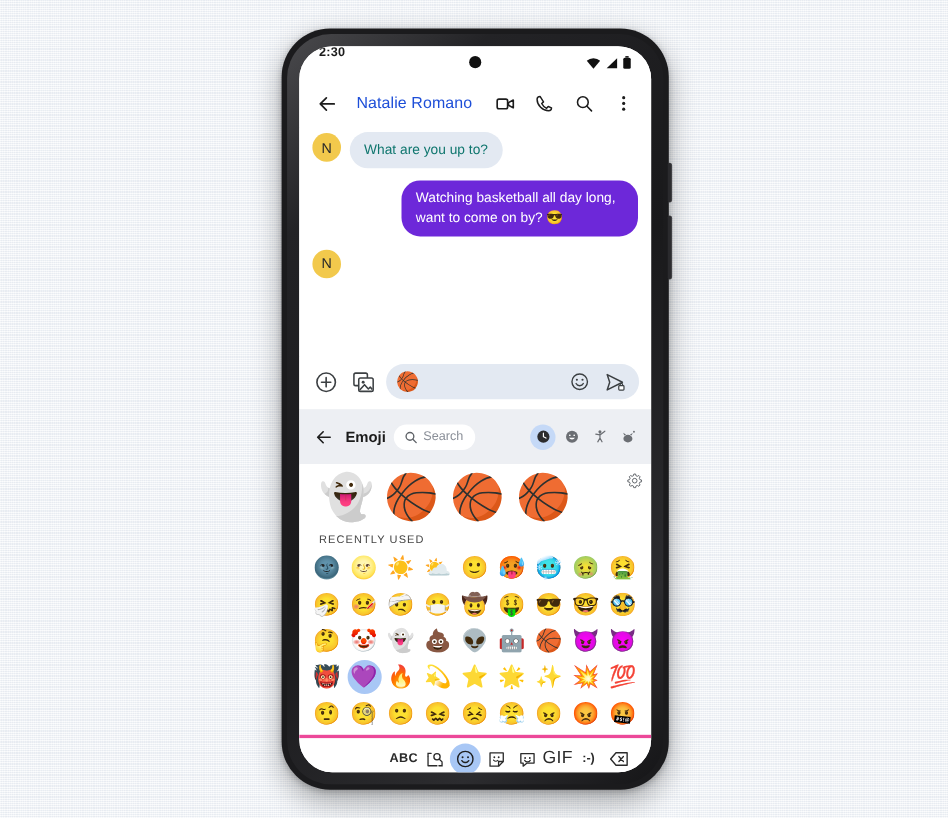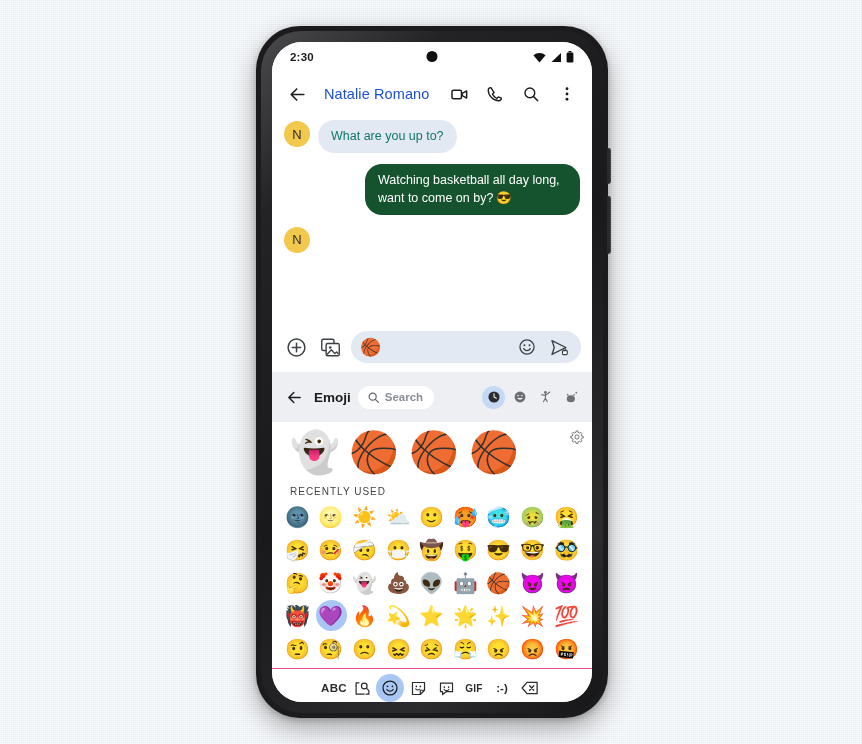--- a/index.html
+++ b/index.html
@@ -57,21 +57,20 @@
     border-radius: 2px 3px 3px 2px;
     box-shadow: inset -1px 0 1px rgba(255,255,255,0.12);
   }
   .btn-power { top: 122px; width: 4px; height: 36px; }
   .btn-vol   { top: 170px; width: 4px; height: 58px; }
 
   
   .statusbar {
     height: 30px;
     display: flex;
-    align-items: center;
     justify-content: space-between;
     padding: 0 18px;
     position: relative;
     background: #fff;
   }
   .status-time { font-size: 11.5px; font-weight: 700; color: #1b1b1b; letter-spacing: .2px; }
   .camera-dot {
     position: absolute;
     left: 50%;
     transform: translateX(-50%);
@@ -125,21 +124,21 @@
     margin-top: 1px;
   }
   .bubble {
     border-radius: 17px;
     padding: 7px 13px;
     font-size: 12.5px;
     line-height: 1.48;
     max-width: 215px;
   }
   .bubble.in  { background: #e3e9f2; color: #0f766e; }
-  .bubble.out { background: #14532d; color: #ffffff; max-width: 215px; border-radius: 17px; }
+  .bubble.out { background: #6d28d9; color: #ffffff; max-width: 215px; border-radius: 17px; }
 
   
   .compose {
     display: flex;
     align-items: center;
     gap: 8px;
     padding: 7px 11px 9px 11px;
     background: #fff;
   }
   .compose-field {
@@ -166,21 +165,20 @@
   }
   .picker-title { font-size: 13.5px; font-weight: 700; color: #1b1b1b; }
   .search-pill {
     background: #ffffff;
     border-radius: 15px;
     height: 23px;
     display: flex;
     align-items: center;
     gap: 5px;
     padding: 0 11px 0 9px;
-    font-weight: bold;
   }
   .search-pill span { font-size: 11.5px; color: #8a8f98; }
   .cat-tabs { display: flex; align-items: center; gap: 3px; margin-left: auto; }
   .cat-tab {
     width: 23px; height: 23px;
     border-radius: 50%;
     display: flex; align-items: center; justify-content: center;
     font-size: 12px;
   }
   .cat-tab.active { background: #c5d9f7; }
@@ -225,35 +223,35 @@
     font-size: 20px;
     border-radius: 50%;
     line-height: 1;
   }
   .emoji-cell.pressed { background: #a8c7f5; }
 
   
   .kbd-bar {
     display: flex;
     align-items: center;
-    justify-content: center;
+    justify-content: flex-end;
     padding: 5px 15px 4px 15px;
     background: #fff;
-    border-top: 1px solid #ec4899;
+    border-top: 3px solid #ec4899;
   }
   .kbd-key {
     width: 28px; height: 28px;
     display: flex; align-items: center; justify-content: center;
     border-radius: 50%;
     font-size: 12px;
     color: #2b2b2b;
   }
   .kbd-key.active { background: #a8c7f5; }
   .kbd-abc { font-size: 11.5px; font-weight: 700; letter-spacing: .3px; }
-  .kbd-gif { font-size: 10px; font-weight: 700; letter-spacing: .3px; }
+  .kbd-gif { font-size: 16px; font-weight: 400; letter-spacing: .3px; }
   .kbd-text { font-size: 11.5px; font-weight: 700; }
 
   
   .navbar {
     height: 36px;
     background: #fff;
     display: flex;
     align-items: center;
     position: relative;
     padding-left: 18px;

